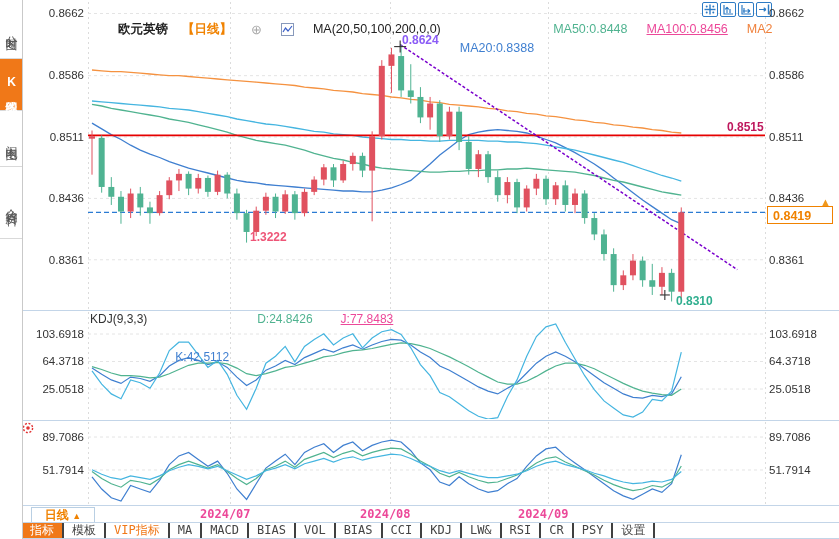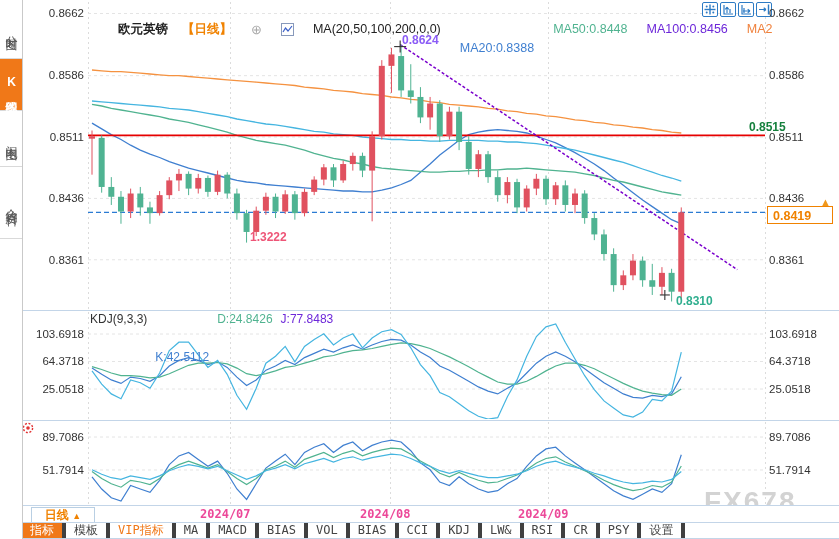--- a/index.html
+++ b/index.html
@@ -10,38 +10,38 @@
   
   .sidebar{position:absolute;left:0;top:0;width:22px;height:539px;border-right:1px solid #c9c9c9;background:#fff;z-index:3;}
   .stab{writing-mode:vertical-rl;text-orientation:upright;width:22px;display:flex;align-items:center;justify-content:center;color:#555;font-size:12px;letter-spacing:2px;border-bottom:1px solid #d9d9d9;cursor:pointer;background:#fff;box-sizing:border-box;}
   .stab.sel{background:#f07818;color:#fff;font-weight:bold;}
   
   .hdr{left:90px;top:3px;display:flex;gap:19px;align-items:center;font-size:12.5px;padding-left:28px;}
   .hdr .sym{color:#222;font-weight:bold;}
   .hdr .per{color:#f08200;font-weight:bold;}
   .hdr .plus{color:#a8a8a8;font-size:13px;cursor:pointer;}
   .hdr .mas{color:#222;}
-  .c-ma20{color:#3f7fd0;margin-top:38px;} .c-ma50{color:#50b390;} .c-ma100{color:#6d28d9;} .c-ma200{color:#f0813c;}
+  .c-ma20{color:#3f7fd0;margin-top:38px;} .c-ma50{color:#50b390;} .c-ma100{color:#ec4899;text-decoration:underline;} .c-ma200{color:#f0813c;}
   .winicons{left:702px;top:2px;display:flex;gap:2px;}
   .wib{width:16px;height:15px;border:1px solid #2d7bc4;border-radius:2px;display:flex;align-items:center;justify-content:center;cursor:pointer;background:#fff;box-sizing:border-box;}
   
   .al{font-size:11.5px;color:#333;}
   .alL{left:26px;width:58px;text-align:right;}
   .alR{left:769px;text-align:left;}
   .plabel{font-size:12px;font-weight:bold;}
   .curbox{left:767px;top:206px;width:66px;height:18px;border:1px solid #f08200;color:#f08200;font-weight:bold;font-size:12.5px;line-height:18px;padding-left:5px;background:#fff;box-sizing:border-box;}
   .curarrow{left:820px;top:196px;color:#f0981c;font-size:11px;}
-  .ptitle{font-size:12px;display:flex;gap:8px;}
+  .ptitle{font-size:12px;display:flex;gap:28px;}
   .ptitle .t{color:#333;}
   
   .xrow{left:22px;top:505px;width:817px;height:17px;border-top:1px solid #c3d5e8;background:#fff;z-index:2;position:absolute;box-sizing:border-box;}
   .pbox{position:absolute;left:9px;top:1px;width:62px;height:14px;border:1px solid #b9cfe3;text-align:center;line-height:14px;color:#f08200;font-weight:bold;font-size:12px;cursor:pointer;background:#fff;}
   .xtick{position:absolute;top:1px;width:60px;text-align:left;font-weight:bold;color:#ec4899;font-size:12px;font-family:"DejaVu Sans Mono",monospace;}
   .tbar{left:22px;top:522px;width:817px;height:17px;border-top:1px solid #c3d5e8;border-bottom:1px solid #c3d5e8;background:#fff;display:flex;z-index:2;position:absolute;box-sizing:border-box;}
-  .titem{padding:0 8px;line-height:15px;font-size:12px;color:#444;border-right:4px solid #404040;cursor:pointer;font-family:"DejaVu Sans Mono",monospace;}
+  .titem{padding:0 8px;line-height:15px;font-size:12px;color:#444;border-right:2px solid #404040;cursor:pointer;font-family:"DejaVu Sans Mono",monospace;}
   .titem.sel{background:#f07818;color:#fff;}
   .titem.vip{color:#f07818;}
   .wm{left:704px;top:486px;font-size:28px;font-weight:bold;color:#d3d3d3;letter-spacing:2px;z-index:1;}
 </style>
 </head>
 <body>
 
 <div class="app">
 
   <svg class="chart" id="chart-svg" width="839" height="539">
@@ -206,21 +206,20 @@
       <line x1="659.838" y1="294.9607999999999" x2="669.838" y2="294.9607999999999" stroke="#333" stroke-width="1.1"></line>
       <line x1="664.838" y1="289.9607999999999" x2="664.838" y2="299.9607999999999" stroke="#333" stroke-width="1.1"></line>
       <polyline points="92.0,368.1 101.7,374.3 111.3,379.9 121.0,383.4 130.6,377.1 140.3,378.5 150.0,381.3 159.6,375.7 169.3,366.0 178.9,360.4 188.6,357.6 198.3,360.4 207.9,364.6 217.6,361.8 227.2,367.4 236.9,377.1 246.6,385.5 256.2,379.9 265.9,370.2 275.5,366.0 285.2,360.4 294.9,364.6 304.5,357.6 314.2,353.4 323.8,349.2 333.5,352.0 343.2,347.8 352.8,345.0 362.5,349.2 372.1,345.0 381.8,341.5 391.5,339.4 401.1,340.1 410.8,345.0 420.4,352.0 430.1,357.6 439.8,366.0 449.4,370.2 459.1,375.7 468.7,381.3 478.4,386.9 488.1,391.1 497.7,393.9 507.4,388.3 517.0,382.7 526.7,373.0 536.4,363.2 546.0,356.2 555.7,352.0 565.3,356.2 575.0,361.8 584.7,368.8 594.3,375.7 604.0,382.7 613.6,388.3 623.3,393.9 633.0,397.4 642.6,398.1 652.3,395.3 661.9,396.7 671.6,393.9 681.3,376.8" fill="none" stroke="#3f7fd0" stroke-width="1.2" clip-path="url(#ck)"></polyline>
       <polyline points="92.0,366.7 101.7,369.5 111.3,373.0 121.0,375.7 130.6,375.7 140.3,376.4 150.0,377.8 159.6,377.1 169.3,373.7 178.9,369.5 188.6,365.3 198.3,363.2 207.9,363.2 217.6,362.5 227.2,363.9 236.9,368.1 246.6,373.7 256.2,375.7 265.9,373.7 275.5,370.9 285.2,367.4 294.9,366.0 304.5,363.2 314.2,360.4 323.8,356.9 333.5,355.5 343.2,352.7 352.8,350.6 362.5,349.9 372.1,348.5 381.8,346.4 391.5,344.3 401.1,342.9 410.8,343.6 420.4,345.7 430.1,348.5 439.8,352.7 449.4,356.9 459.1,361.8 468.7,366.7 478.4,372.3 488.1,377.1 497.7,382.0 507.4,384.1 517.0,384.1 526.7,381.3 536.4,376.4 546.0,370.9 555.7,366.0 565.3,363.2 575.0,363.2 584.7,365.3 594.3,368.8 604.0,373.7 613.6,378.5 623.3,383.4 633.0,387.6 642.6,391.1 652.3,393.2 661.9,394.6 671.6,395.3 681.3,389.1" fill="none" stroke="#50b390" stroke-width="1.2" clip-path="url(#ck)"></polyline>
       <polyline points="92.0,370.9 101.7,384.1 111.3,393.9 121.0,398.8 130.6,379.9 140.3,382.7 150.0,388.3 159.6,373.0 169.3,350.6 178.9,342.2 188.6,342.2 198.3,354.8 207.9,367.4 217.6,360.4 227.2,374.3 236.9,395.3 246.6,409.3 256.2,388.3 265.9,363.2 275.5,356.2 285.2,346.4 294.9,361.8 304.5,346.4 314.2,339.4 323.8,333.8 333.5,345.0 343.2,338.0 352.8,333.8 362.5,347.8 372.1,338.0 381.8,331.7 391.5,329.6 401.1,334.5 410.8,347.8 420.4,364.6 430.1,375.7 439.8,392.5 449.4,396.7 459.1,403.7 468.7,410.7 478.4,416.3 488.1,419.1 497.7,417.7 507.4,396.7 517.0,379.9 526.7,356.2 536.4,336.6 546.0,326.8 555.7,324.0 565.3,342.2 575.0,359.0 584.7,375.7 594.3,389.7 604.0,400.9 613.6,407.9 623.3,414.9 633.0,417.0 642.6,412.1 652.3,399.5 661.9,400.9 671.6,391.1 681.3,352.1" fill="none" stroke="#45b5e0" stroke-width="1.2" clip-path="url(#ck)"></polyline>
       <polyline points="92.0,476.8 101.7,489.0 111.3,497.7 121.0,501.1 130.6,485.5 140.3,489.0 150.0,492.4 159.6,480.3 169.3,464.6 178.9,455.9 188.6,452.4 198.3,459.4 207.9,466.3 217.6,461.1 227.2,473.3 236.9,489.0 246.6,499.4 256.2,483.7 265.9,468.1 275.5,461.1 285.2,454.2 294.9,464.6 304.5,452.4 314.2,447.2 323.8,443.7 333.5,452.4 343.2,445.4 352.8,442.0 362.5,450.7 372.1,445.4 381.8,442.0 391.5,440.2 401.1,442.0 410.8,450.7 420.4,462.9 430.1,469.8 439.8,482.0 449.4,485.5 459.1,476.8 468.7,483.7 478.4,489.0 488.1,492.4 497.7,490.7 507.4,483.7 517.0,478.5 526.7,466.3 536.4,455.9 546.0,448.9 555.7,447.2 565.3,455.9 575.0,462.9 584.7,469.8 594.3,476.8 604.0,483.7 613.6,490.7 623.3,495.9 633.0,499.4 642.6,494.2 652.3,489.0 661.9,492.4 671.6,483.7 681.3,454.7" fill="none" stroke="#3f7fd0" stroke-width="1.2" clip-path="url(#cr)"></polyline>
       <polyline points="92.0,471.6 101.7,478.5 111.3,483.7 121.0,487.2 130.6,480.3 140.3,482.0 150.0,484.6 159.6,478.5 169.3,469.8 178.9,464.6 188.6,461.1 198.3,464.6 207.9,468.1 217.6,464.6 227.2,471.6 236.9,478.5 246.6,484.6 256.2,478.5 265.9,469.8 275.5,466.3 285.2,461.1 294.9,467.2 304.5,459.4 314.2,455.9 323.8,452.4 333.5,457.6 343.2,453.3 352.8,450.7 362.5,455.9 372.1,452.4 381.8,449.8 391.5,448.1 401.1,448.9 410.8,454.2 420.4,461.1 430.1,466.3 439.8,473.3 449.4,476.8 459.1,472.4 468.7,476.8 478.4,480.3 488.1,482.9 497.7,482.0 507.4,478.5 517.0,475.0 526.7,469.8 536.4,462.9 546.0,458.5 555.7,456.8 565.3,462.0 575.0,466.3 584.7,470.7 594.3,475.0 604.0,480.3 613.6,484.6 623.3,488.1 633.0,490.7 642.6,489.0 652.3,485.5 661.9,487.2 671.6,482.0 681.3,466.0" fill="none" stroke="#50b390" stroke-width="1.2" clip-path="url(#cr)"></polyline>
       <polyline points="92.0,469.8 101.7,474.2 111.3,477.7 121.0,479.4 130.6,475.9 140.3,477.7 150.0,479.4 159.6,475.9 169.3,470.7 178.9,467.2 188.6,464.6 198.3,466.3 207.9,468.9 217.6,466.3 227.2,470.7 236.9,475.0 246.6,479.4 256.2,475.9 265.9,470.7 275.5,468.1 285.2,464.6 294.9,468.9 304.5,463.7 314.2,461.1 323.8,458.5 333.5,462.0 343.2,458.5 352.8,456.8 362.5,460.2 372.1,457.6 381.8,455.9 391.5,454.2 401.1,455.0 410.8,458.5 420.4,462.9 430.1,466.3 439.8,470.7 449.4,473.3 459.1,470.7 468.7,473.3 478.4,475.9 488.1,477.7 497.7,477.7 507.4,475.9 517.0,474.2 526.7,470.7 536.4,466.3 546.0,462.9 555.7,461.1 565.3,464.6 575.0,467.2 584.7,469.8 594.3,473.3 604.0,475.9 613.6,479.4 623.3,482.0 633.0,483.7 642.6,482.9 652.3,481.1 661.9,482.0 671.6,479.4 681.3,471.5" fill="none" stroke="#45b5e0" stroke-width="1.2" clip-path="url(#cr)"></polyline>
     </svg>
 
-  <div class="ov wm">FX678</div>
 
   <div class="sidebar">
     <div class="stab" style="height:59px">分时图</div>
     <div class="stab sel" style="height:52px">K线图</div>
     <div class="stab" style="height:56px">闪电图</div>
     <div class="stab" style="height:72px">合约资料</div>
   </div>
 
   <div class="ov hdr">
     <span class="sym">欧元英镑</span>
@@ -280,21 +279,21 @@
 
   <span class="ov al alR" style="top:7px">0.8662</span>
   <span class="ov al alR" style="top:69px">0.8586</span>
   <span class="ov al alR" style="top:131px">0.8511</span>
   <span class="ov al alR" style="top:192px">0.8436</span>
   <span class="ov al alR" style="top:254px">0.8361</span>
 
   <span class="ov plabel" style="left:402px;top:33px;color:#8b5cf6">0.8624</span>
   <span class="ov plabel" style="left:250px;top:230px;color:#ee5577">1.3222</span>
   <span class="ov plabel" style="left:676px;top:294px;color:#2fae8e">0.8310</span>
-  <span class="ov plabel" style="left:749px;top:120px;color:#15803d">0.8515</span>
+  <span class="ov plabel" style="left:727px;top:120px;color:#be185d">0.8515</span>
   <div class="ov curbox">0.8419</div>
   <span class="ov curarrow">▲</span>
 
   <div class="ov ptitle" style="left:90px;top:312px">
     <span class="t">KDJ(9,3,3)</span>
     <span class="c-ma20">K:42.5112</span>
     <span class="c-ma50">D:24.8426</span>
     <span class="c-ma100">J:77.8483</span>
   </div>
   <span class="ov al alL" style="top:328px">103.6918</span>

